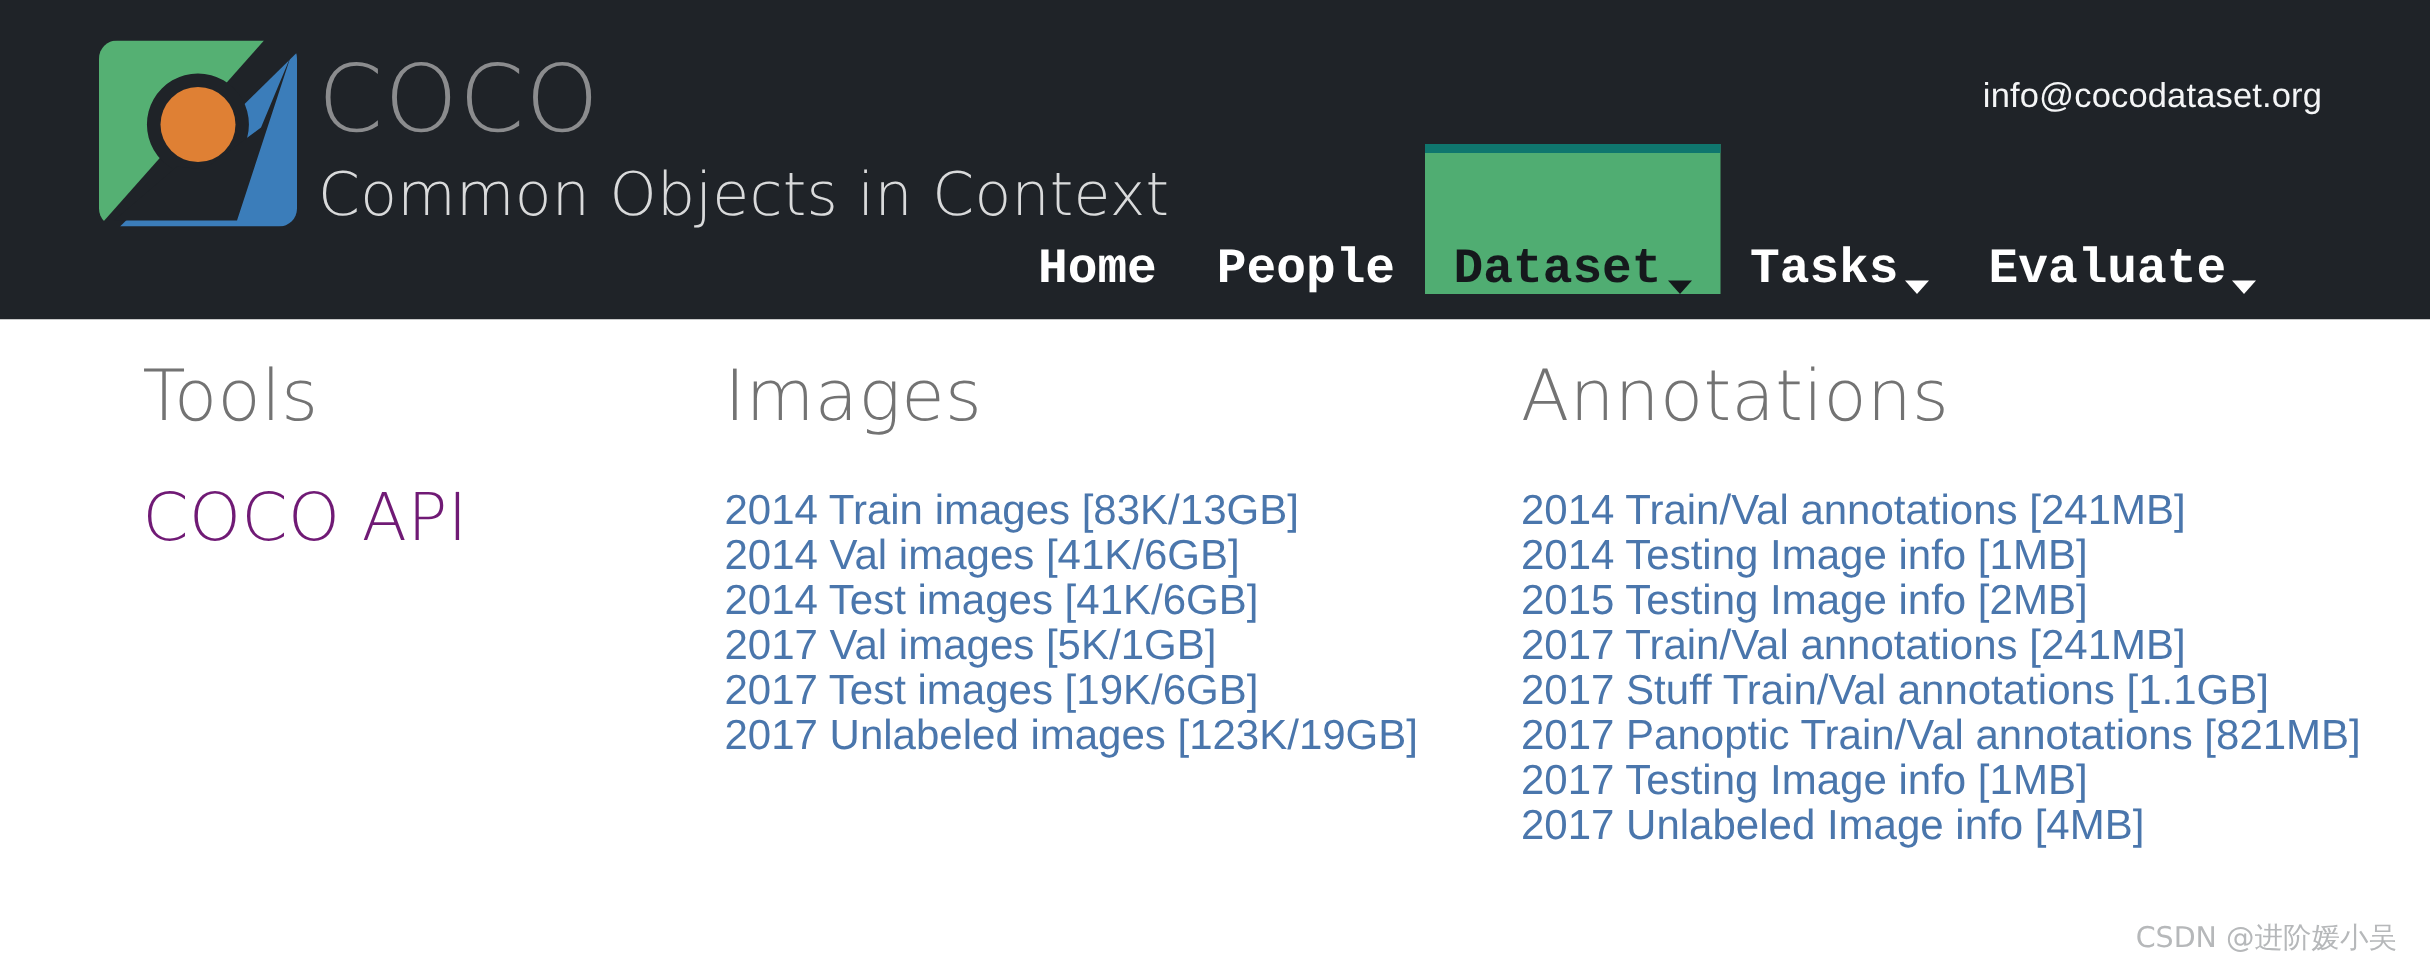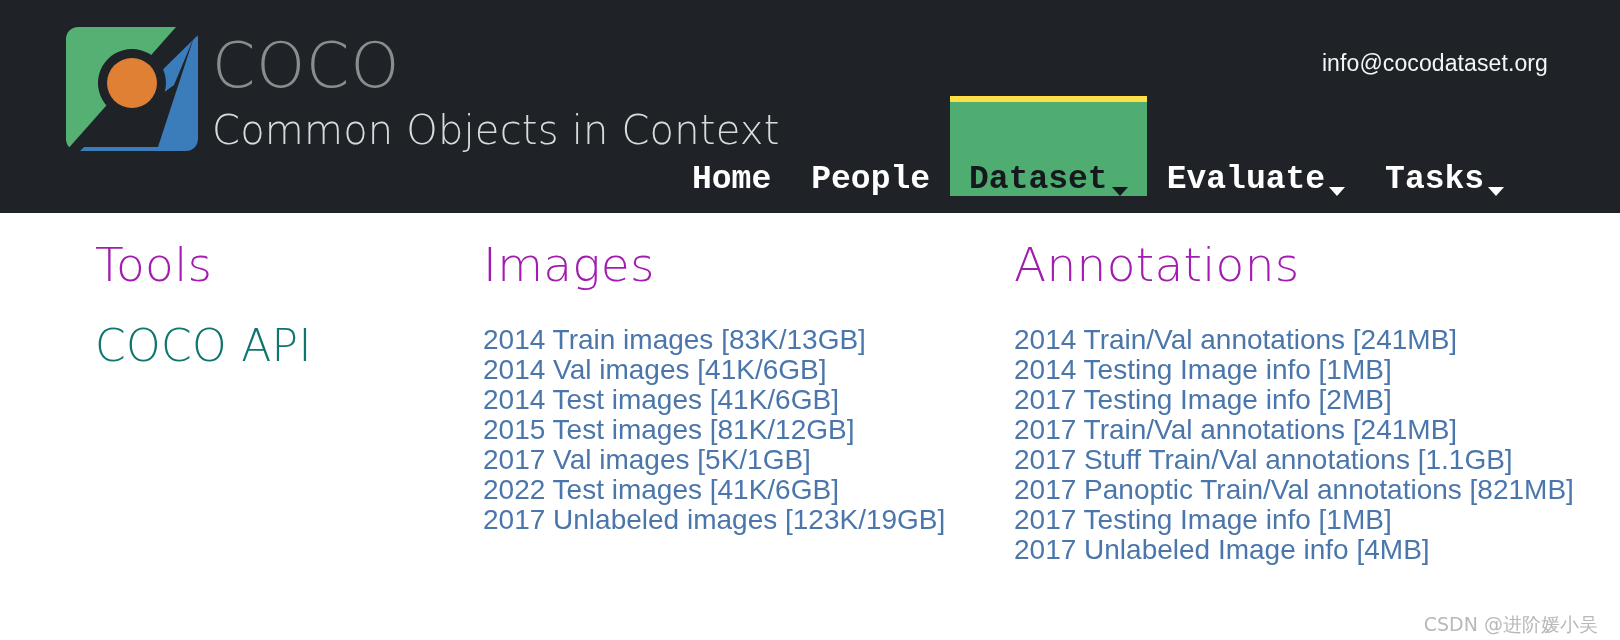--- a/index.html
+++ b/index.html
@@ -97,21 +97,21 @@
     text-decoration: none;
     line-height: 1;
     padding-top: 14px;
     position: relative;
   }
   .nav-item.plain { padding: 14px 20px 0 20px; }
 
   .nav-item.active {
     background: #50ad72;
     color: #15181c;
-    border-top: 6px solid #fde047;
+    border-top: 6px solid #0f766e;
     padding-top: 8px;
   }
 
   .caret {
     display: inline-block;
     width: 0;
     height: 0;
     border-left: 8px solid transparent;
     border-right: 8px solid transparent;
     border-top: 9px solid currentColor;
@@ -142,21 +142,21 @@
     top: 28px;
   }
   .col-tools { left: 95px; width: 370px; }
   .col-images { left: 483px; width: 520px; }
   .col-annotations { left: 1014px; width: 560px; }
 
   .col-heading {
     font-family: "DejaVu Sans", sans-serif;
     font-size: 47px;
     font-weight: 200;
-    color: #a21caf;
+    color: #737373;
     line-height: 1;
     margin: 0 0 0 0;
     letter-spacing: 0.3px;
   }
 
   .link-list {
     margin: 0;
     padding: 0;
     list-style: none;
     margin-top: 37px;
@@ -168,21 +168,21 @@
     font-family: "Liberation Sans", sans-serif;
     font-size: 28px;
     line-height: 30px;
     text-decoration: none;
     white-space: nowrap;
   }
 
   .big-link {
     display: inline-block;
     margin-top: 36px;
-    color: #0f766e;
+    color: #701a75;
     font-family: "DejaVu Sans", sans-serif;
     font-size: 44px;
     font-weight: 200;
     text-decoration: none;
     line-height: 1;
     letter-spacing: 0.3px;
   }
 
   .watermark {
     position: absolute;
@@ -233,57 +233,56 @@
       <span>Home</span>
     </a>
     <a href="#" class="nav-item plain">
       <span>People</span>
     </a>
     <a href="#" class="nav-item active">
       <span>Dataset</span>
       <span class="caret"></span>
     </a>
     <a href="#" class="nav-item plain">
+      <span>Tasks</span>
+      <span class="caret"></span>
+    </a>
+    <a href="#" class="nav-item plain">
       <span>Evaluate</span>
-      <span class="caret"></span>
-    </a>
-    <a href="#" class="nav-item plain">
-      <span>Tasks</span>
       <span class="caret"></span>
     </a>
   </nav>
 </div>
 
 <div class="content">
   <div class="columns">
 
     <div class="col col-tools">
       <h2 class="col-heading">Tools</h2>
       <a href="#" class="big-link">COCO API</a>
     </div>
 
     <div class="col col-images">
       <h2 class="col-heading">Images</h2>
       <ul class="link-list">
         <li><a href="#">2014 Train images [83K/13GB]</a></li>
         <li><a href="#">2014 Val images [41K/6GB]</a></li>
         <li><a href="#">2014 Test images [41K/6GB]</a></li>
-        <li><a href="#">2015 Test images [81K/12GB]</a></li>
         <li><a href="#">2017 Val images [5K/1GB]</a></li>
-        <li><a href="#">2022 Test images [41K/6GB]</a></li>
+        <li><a href="#">2017 Test images [19K/6GB]</a></li>
         <li><a href="#">2017 Unlabeled images [123K/19GB]</a></li>
       </ul>
     </div>
 
     <div class="col col-annotations">
       <h2 class="col-heading">Annotations</h2>
       <ul class="link-list">
         <li><a href="#">2014 Train/Val annotations [241MB]</a></li>
         <li><a href="#">2014 Testing Image info [1MB]</a></li>
-        <li><a href="#">2017 Testing Image info [2MB]</a></li>
+        <li><a href="#">2015 Testing Image info [2MB]</a></li>
         <li><a href="#">2017 Train/Val annotations [241MB]</a></li>
         <li><a href="#">2017 Stuff Train/Val annotations [1.1GB]</a></li>
         <li><a href="#">2017 Panoptic Train/Val annotations [821MB]</a></li>
         <li><a href="#">2017 Testing Image info [1MB]</a></li>
         <li><a href="#">2017 Unlabeled Image info [4MB]</a></li>
       </ul>
     </div>
 
   </div>
 

